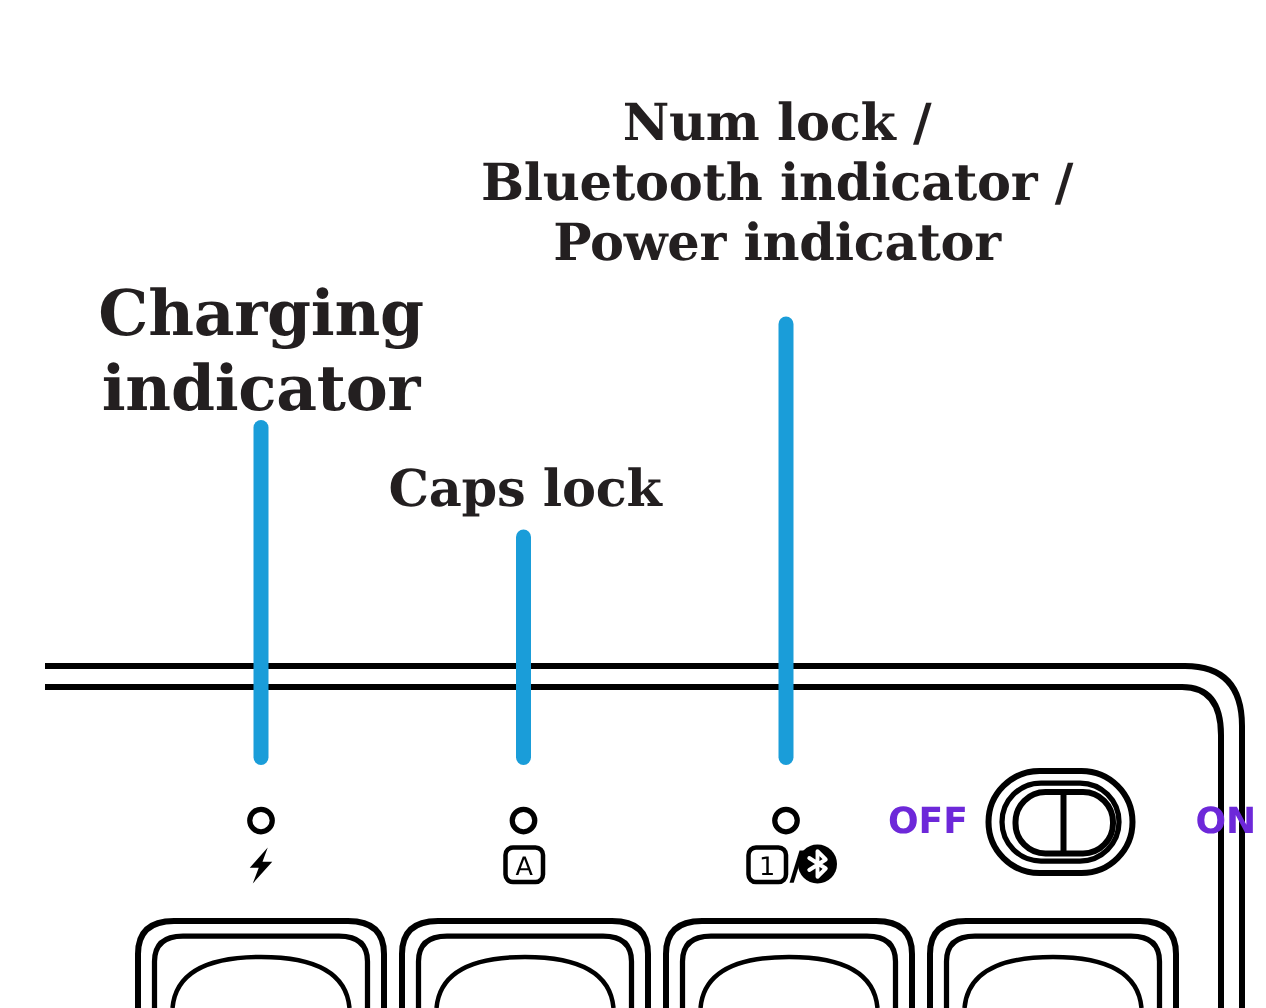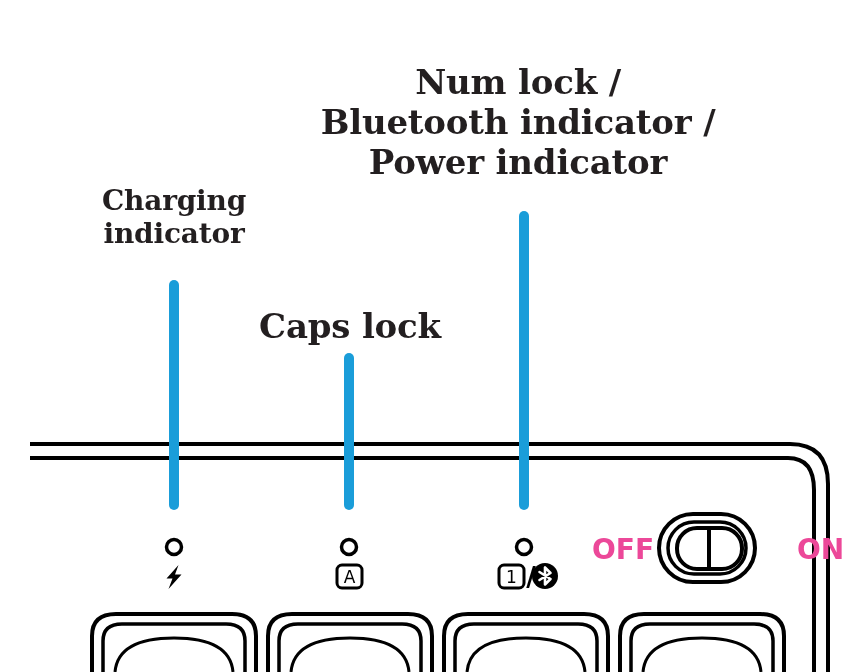--- a/index.html
+++ b/index.html
@@ -33,40 +33,40 @@
     font-weight: bold;
     line-height: 1.18;
     text-align: center;
     white-space: pre;
     letter-spacing: -0.2px;
   }
   #label-charging {
     left: 34px;
     top: 184px;
     width: 280px;
-    font-size: 28px;
+    font-size: 42px;
   }
   #label-capslock {
     left: 210px;
     top: 306px;
     width: 280px;
     font-size: 34px;
   }
   #label-numlock {
     left: 298px;
     top: 62px;
     width: 440px;
     font-size: 34px;
   }
   .switch-text {
     position: absolute;
-    color: #ec4899;
+    color: #6d28d9;
     font-family: "DejaVu Sans", sans-serif;
     font-weight: bold;
-    font-size: 28px;
+    font-size: 24px;
     letter-spacing: 0px;
   }
   #switch-off-label {
     left: 592px;
     top: 533px;
   }
   #switch-on-label {
     left: 797px;
     top: 533px;
   }

